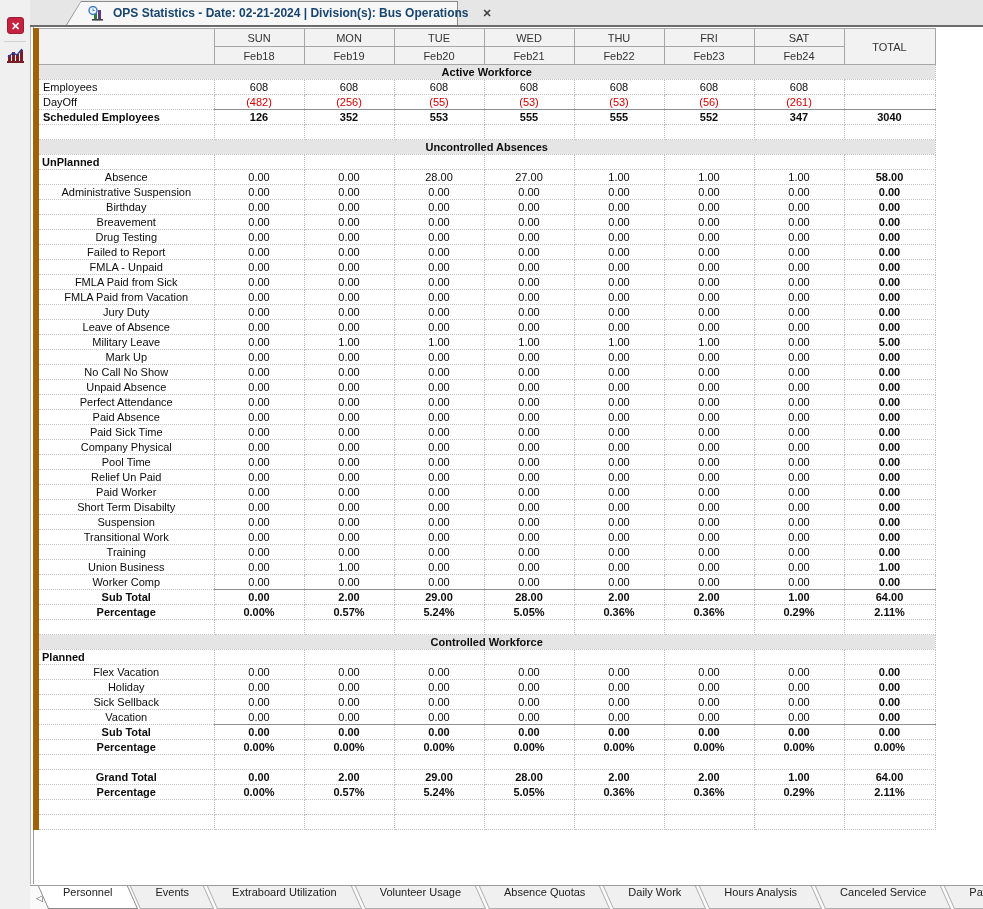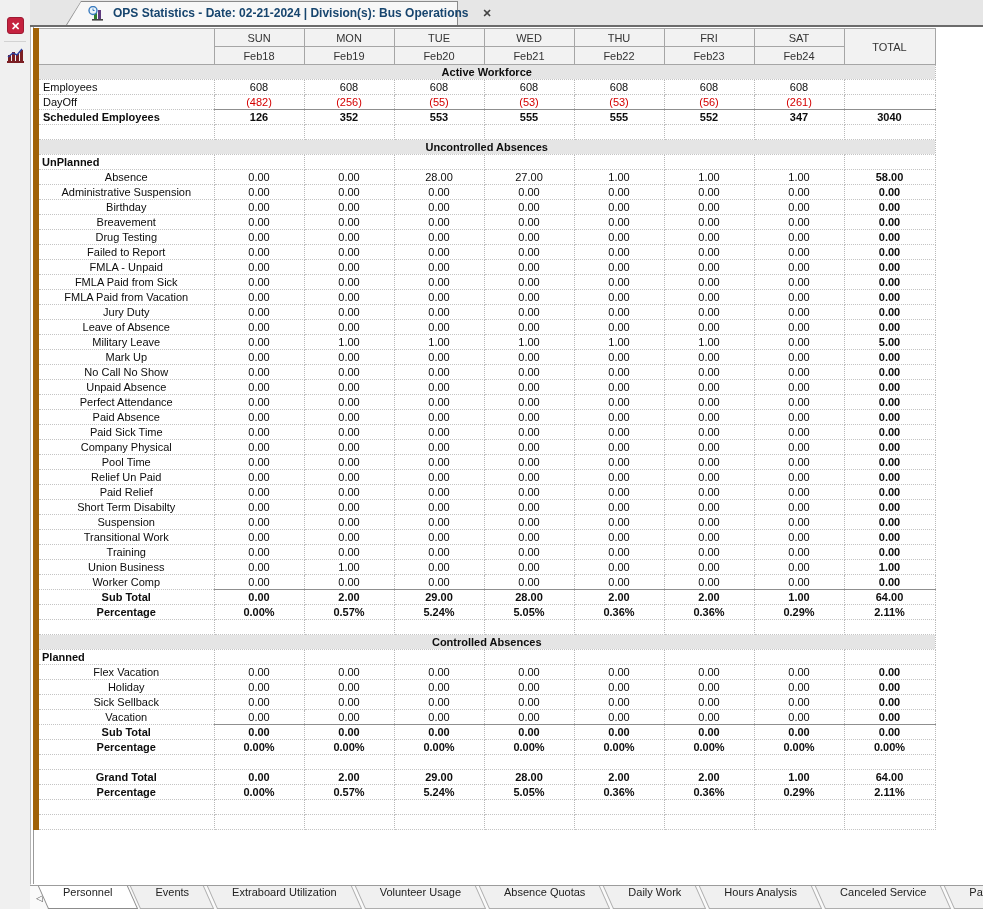--- a/index.html
+++ b/index.html
@@ -414,21 +414,21 @@
         <td class="val">0.00</td>
         <td class="val">0.00</td>
         <td class="val">0.00</td>
         <td class="val">0.00</td>
         <td class="val">0.00</td>
         <td class="val">0.00</td>
         <td class="val">0.00</td>
         <td class="tot">0.00</td>
       </tr>
       <tr>
-        <td class="lbl">Paid Relief</td>
+        <td class="lbl">Paid Worker</td>
         <td class="val">0.00</td>
         <td class="val">0.00</td>
         <td class="val">0.00</td>
         <td class="val">0.00</td>
         <td class="val">0.00</td>
         <td class="val">0.00</td>
         <td class="val">0.00</td>
         <td class="tot">0.00</td>
       </tr>
       <tr>
@@ -524,21 +524,21 @@
         <td class="val"></td>
         <td class="val"></td>
         <td class="val"></td>
         <td class="val"></td>
         <td class="val"></td>
         <td class="val"></td>
         <td class="val"></td>
         <td class="tot"></td>
       </tr>
       <tr>
-        <td colspan="9" class="band">Controlled Absences</td>
+        <td colspan="9" class="band">Controlled Workforce</td>
       </tr>
       <tr>
         <td class="group-lbl">Planned</td>
         <td class="val"></td>
         <td class="val"></td>
         <td class="val"></td>
         <td class="val"></td>
         <td class="val"></td>
         <td class="val"></td>
         <td class="val"></td>

